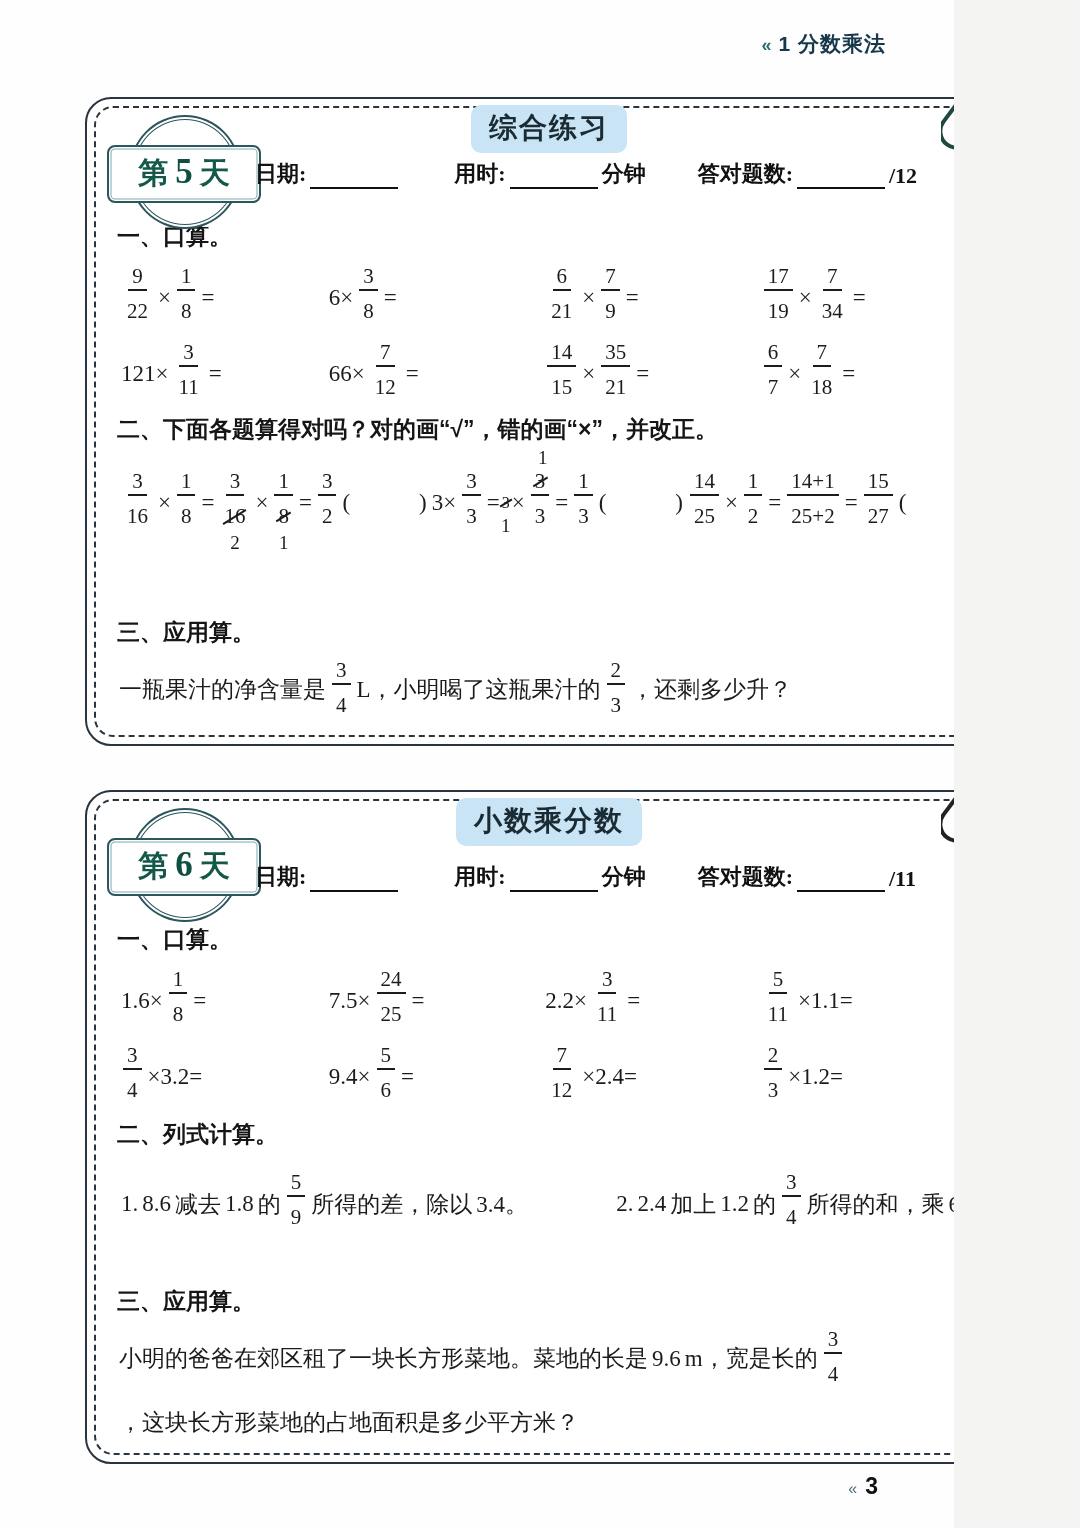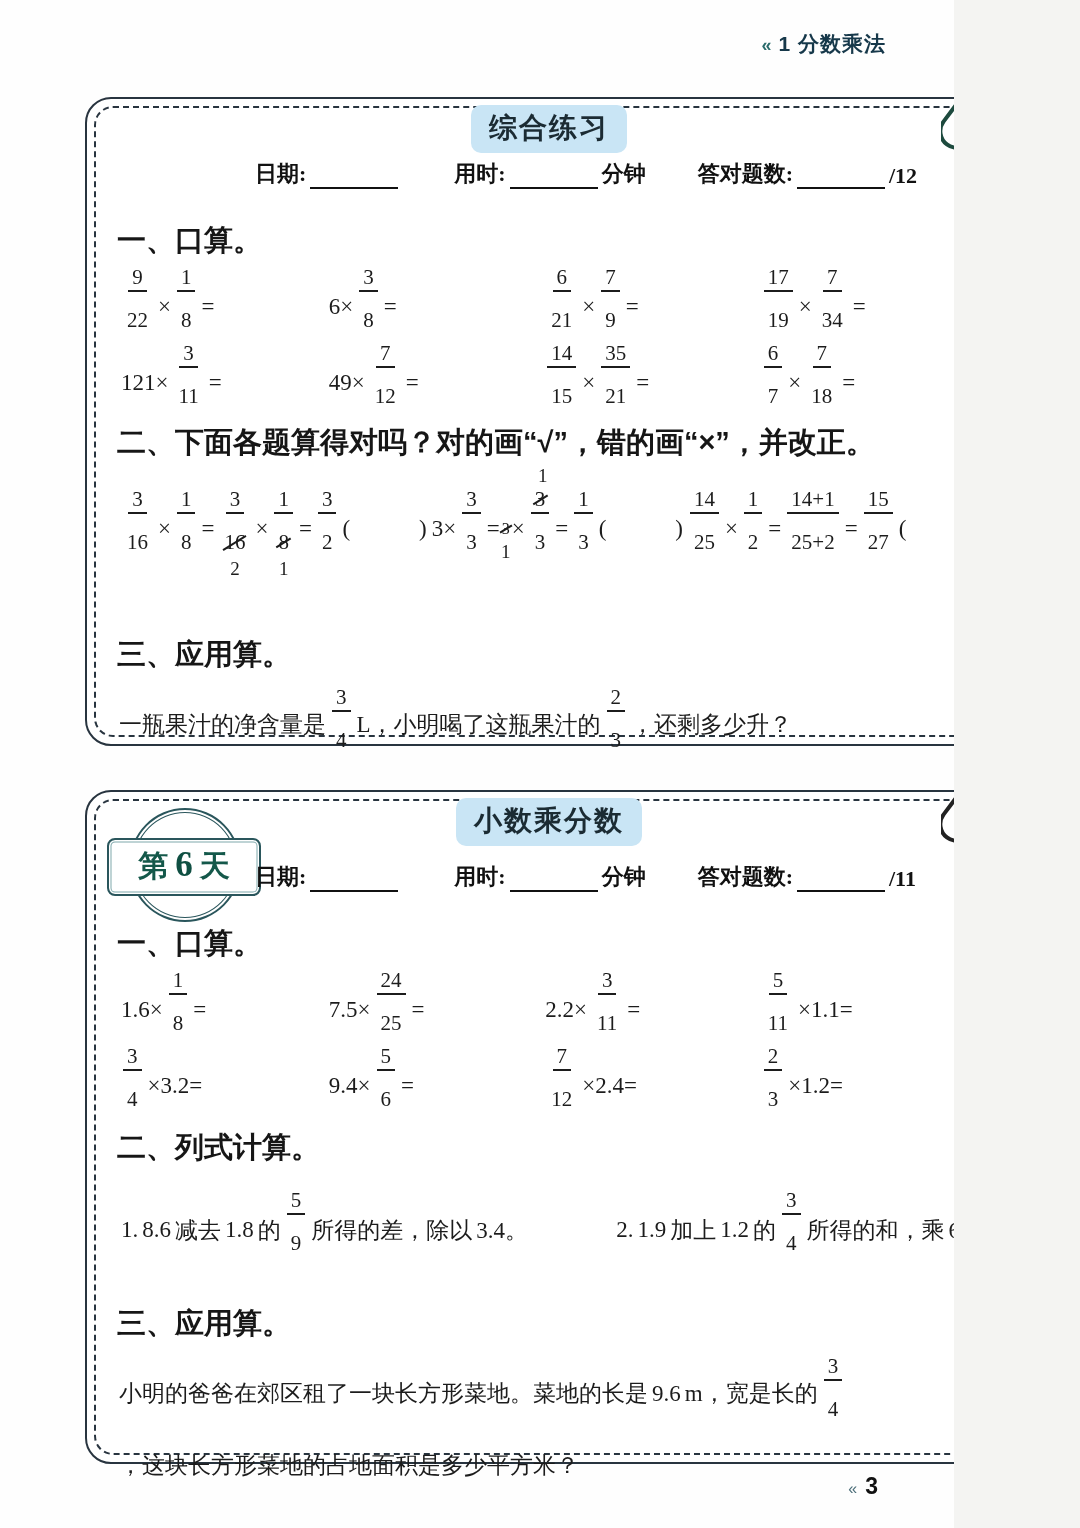--- a/index.html
+++ b/index.html
@@ -43,21 +43,21 @@
   .meta{position:absolute;left:168px;top:60px;display:flex;align-items:center;z-index:2;
         font-size:22px;font-weight:700;color:#111;}
   .card2 .meta{top:70px;}
   .meta-group{display:flex;align-items:flex-end;margin-right:52px;}
   .meta .blank{display:inline-block;width:88px;height:22px;border-bottom:2.5px solid #111;margin:0 4px;}
 
   
   .content{position:absolute;left:30px;right:26px;z-index:1;}
   .content1{top:122px;}
   .content2{top:132px;}
-  h3.sec{font-size:29px;font-weight:700;margin:0;color:#161616;font-family:"Liberation Sans",sans-serif;}
+  h3.sec{font-size:23px;font-weight:700;margin:0;color:#161616;font-family:"Liberation Sans",sans-serif;}
 
   .grid4{display:grid;grid-template-columns:24% 25% 25% 26%;row-gap:16px;margin:16px 0 10px 2px;}
   .grid4 .expr-cell{display:flex;align-items:center;height:60px;}
 
   .rowflex{display:flex;justify-content:space-between;align-items:flex-start;margin:24px 0 0 2px;min-height:104px;}
   .rowflex .expr-cell{display:flex;align-items:center;}
 
   .listrow{display:flex;align-items:flex-start;margin:20px 0 0 2px;min-height:90px;}
   .listrow .expr-cell{display:flex;align-items:center;}
   .listrow .expr-cell + .expr-cell{margin-left:auto;}
@@ -66,21 +66,21 @@
   .para .expr-cell{display:block;line-height:2.4;font-size:23px;}
   .sec3h1{margin-top:44px !important;}
   .sec3h2{margin-top:26px !important;}
   .sec2h2{margin-top:12px !important;}
 
   
   .tk{font-size:23px;margin:0 2px;white-space:pre;}
   .frac{display:inline-flex;flex-direction:column;align-items:center;justify-content:center;
         vertical-align:middle;margin:0 4px;font-size:21px;line-height:1.2;}
   .frac .num{padding:0 4px;border-bottom:2px solid #1c1c1c;}
-  .frac .den{padding:16px 4px;}
+  .frac .den{padding:8px 4px;}
   .cancel{position:relative;display:inline-block;}
   .cancel .struck{position:relative;display:inline-block;}
   .cancel .struck::after{content:"";position:absolute;left:-3px;right:-3px;top:46%;
         border-top:2.5px solid #1c1c1c;transform:rotate(-32deg);}
   .cancel .repl{position:absolute;left:50%;transform:translateX(-50%);font-size:19px;white-space:nowrap;}
   .cancel.below .repl{top:100%;margin-top:3px;}
   .cancel.above .repl{bottom:96%;left:78%;}
 
   
   .pagenum{position:absolute;bottom:28px;right:76px;font-size:23px;font-weight:700;color:#111;
@@ -97,20 +97,24 @@
   </div>
 
   <section class="card card1">
     <svg class="clip clip1" width="62" height="94" viewBox="0 0 62 94">
       <g transform="rotate(37 31 47)">
         <rect x="14" y="4" width="33" height="84" rx="16.5" fill="#ffffff" stroke="currentColor" stroke-width="4"></rect>
         <rect x="21" y="11" width="19" height="48" rx="9.5" fill="none" stroke="currentColor" stroke-width="3.5"></rect>
       </g>
     </svg>
 
+    <div class="badge">
+      <div class="badge-circle"></div>
+      <div class="badge-rect"><span>第</span><span class="bignum">5</span><span>天</span></div>
+    </div>
 
     <div class="pill">综合练习</div>
 
     <div class="meta">
       <span class="meta-group">
           <span>日期:</span>
           <span class="blank"></span>
         </span>
       <span class="meta-group">
           <span>用时:</span>
@@ -173,21 +177,21 @@
           </div>
           <div class="expr-cell">
             <span class="tk">121×</span>
             <span class="frac">
               <span class="num"><span>3</span></span>
               <span class="den"><span>11</span></span>
             </span>
             <span class="tk">=</span>
           </div>
           <div class="expr-cell">
-            <span class="tk">49×</span>
+            <span class="tk">66×</span>
             <span class="frac">
               <span class="num"><span>7</span></span>
               <span class="den"><span>12</span></span>
             </span>
             <span class="tk">=</span>
           </div>
           <div class="expr-cell">
             <span class="frac">
               <span class="num"><span>14</span></span>
               <span class="den"><span>15</span></span>
@@ -406,21 +410,21 @@
             <span class="tk">的</span>
             <span class="frac">
               <span class="num"><span>5</span></span>
               <span class="den"><span>9</span></span>
             </span>
             <span class="tk">所得的差，除以</span>
             <span class="tk">3.4。</span>
           </div>
           <div class="expr-cell">
             <span class="tk">2.</span>
-            <span class="tk">1.9</span>
+            <span class="tk">2.4</span>
             <span class="tk">加上</span>
             <span class="tk">1.2</span>
             <span class="tk">的</span>
             <span class="frac">
               <span class="num"><span>3</span></span>
               <span class="den"><span>4</span></span>
             </span>
             <span class="tk">所得的和，乘</span>
             <span class="tk">6。</span>
           </div>

